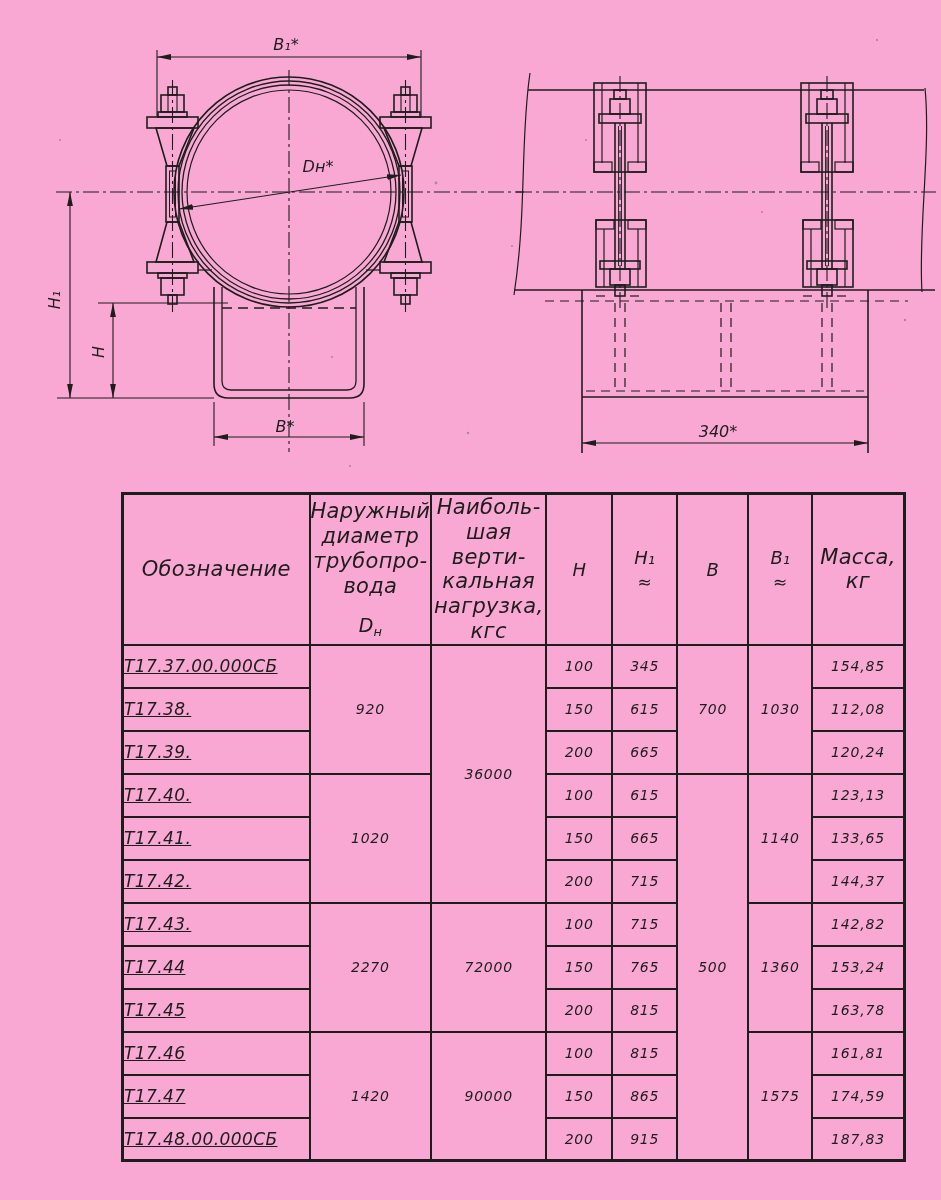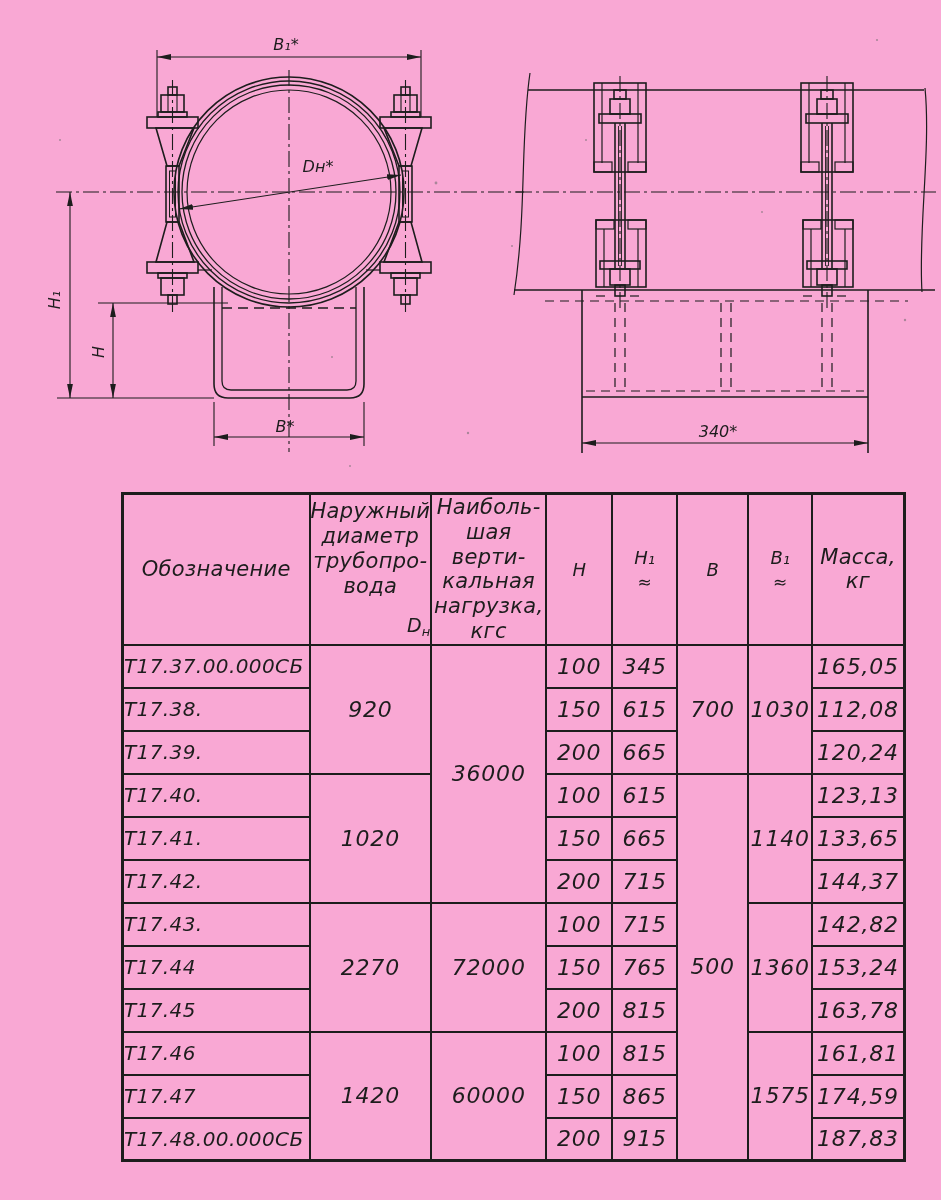--- a/index.html
+++ b/index.html
@@ -40,36 +40,37 @@
   tr.r{height:43px;}
   .th-text{
     white-space:pre-line;
     font-size:21px;
     line-height:1.18;
     text-align:center;
     letter-spacing:.3px;
   }
   .sym{
     font-size:19px;
-    text-align:right;
+    text-align:center;
     margin-top:16px;
   }
   .sym .sub{font-size:13px;vertical-align:-4px;}
   .hsym{font-size:18px;text-align:center;}
   .approx{font-size:17px;text-align:center;margin-top:4px;}
   td.c-des{
     text-align:left;
     padding-left:9px;
-    font-size:20px;
+    font-size:17px;
     letter-spacing:.4px;
     white-space:nowrap;
+    text-decoration:underline;
   }
   td.c-num{
     text-align:center;
-    font-size:22px;
+    font-size:14px;
     letter-spacing:.8px;
   }
 </style>
 </head>
 <body>
 
 <div class="page">
 
   <svg width="941" height="482" viewBox="0 0 941 482">
     <defs>
@@ -319,21 +320,21 @@
       </tr>
 
       <tr class="r">
         <td class="c-des">Т17.37.00.000СБ</td>
         <td class="c-num" rowspan="3">920</td>
         <td class="c-num" rowspan="6">36000</td>
         <td class="c-num">100</td>
         <td class="c-num">345</td>
         <td class="c-num" rowspan="3">700</td>
         <td class="c-num" rowspan="3">1030</td>
-        <td class="c-num">165,05</td>
+        <td class="c-num">154,85</td>
       </tr>
       <tr class="r">
         <td class="c-des">Т17.38.</td>
         <td class="c-num">150</td>
         <td class="c-num">615</td>
         <td class="c-num">112,08</td>
       </tr>
       <tr class="r">
         <td class="c-des">Т17.39.</td>
         <td class="c-num">200</td>
@@ -381,21 +382,21 @@
       <tr class="r">
         <td class="c-des">Т17.45</td>
         <td class="c-num">200</td>
         <td class="c-num">815</td>
         <td class="c-num">163,78</td>
       </tr>
 
       <tr class="r">
         <td class="c-des">Т17.46</td>
         <td class="c-num" rowspan="3">1420</td>
-        <td class="c-num" rowspan="3">60000</td>
+        <td class="c-num" rowspan="3">90000</td>
         <td class="c-num">100</td>
         <td class="c-num">815</td>
         <td class="c-num" rowspan="3">1575</td>
         <td class="c-num">161,81</td>
       </tr>
       <tr class="r">
         <td class="c-des">Т17.47</td>
         <td class="c-num">150</td>
         <td class="c-num">865</td>
         <td class="c-num">174,59</td>

